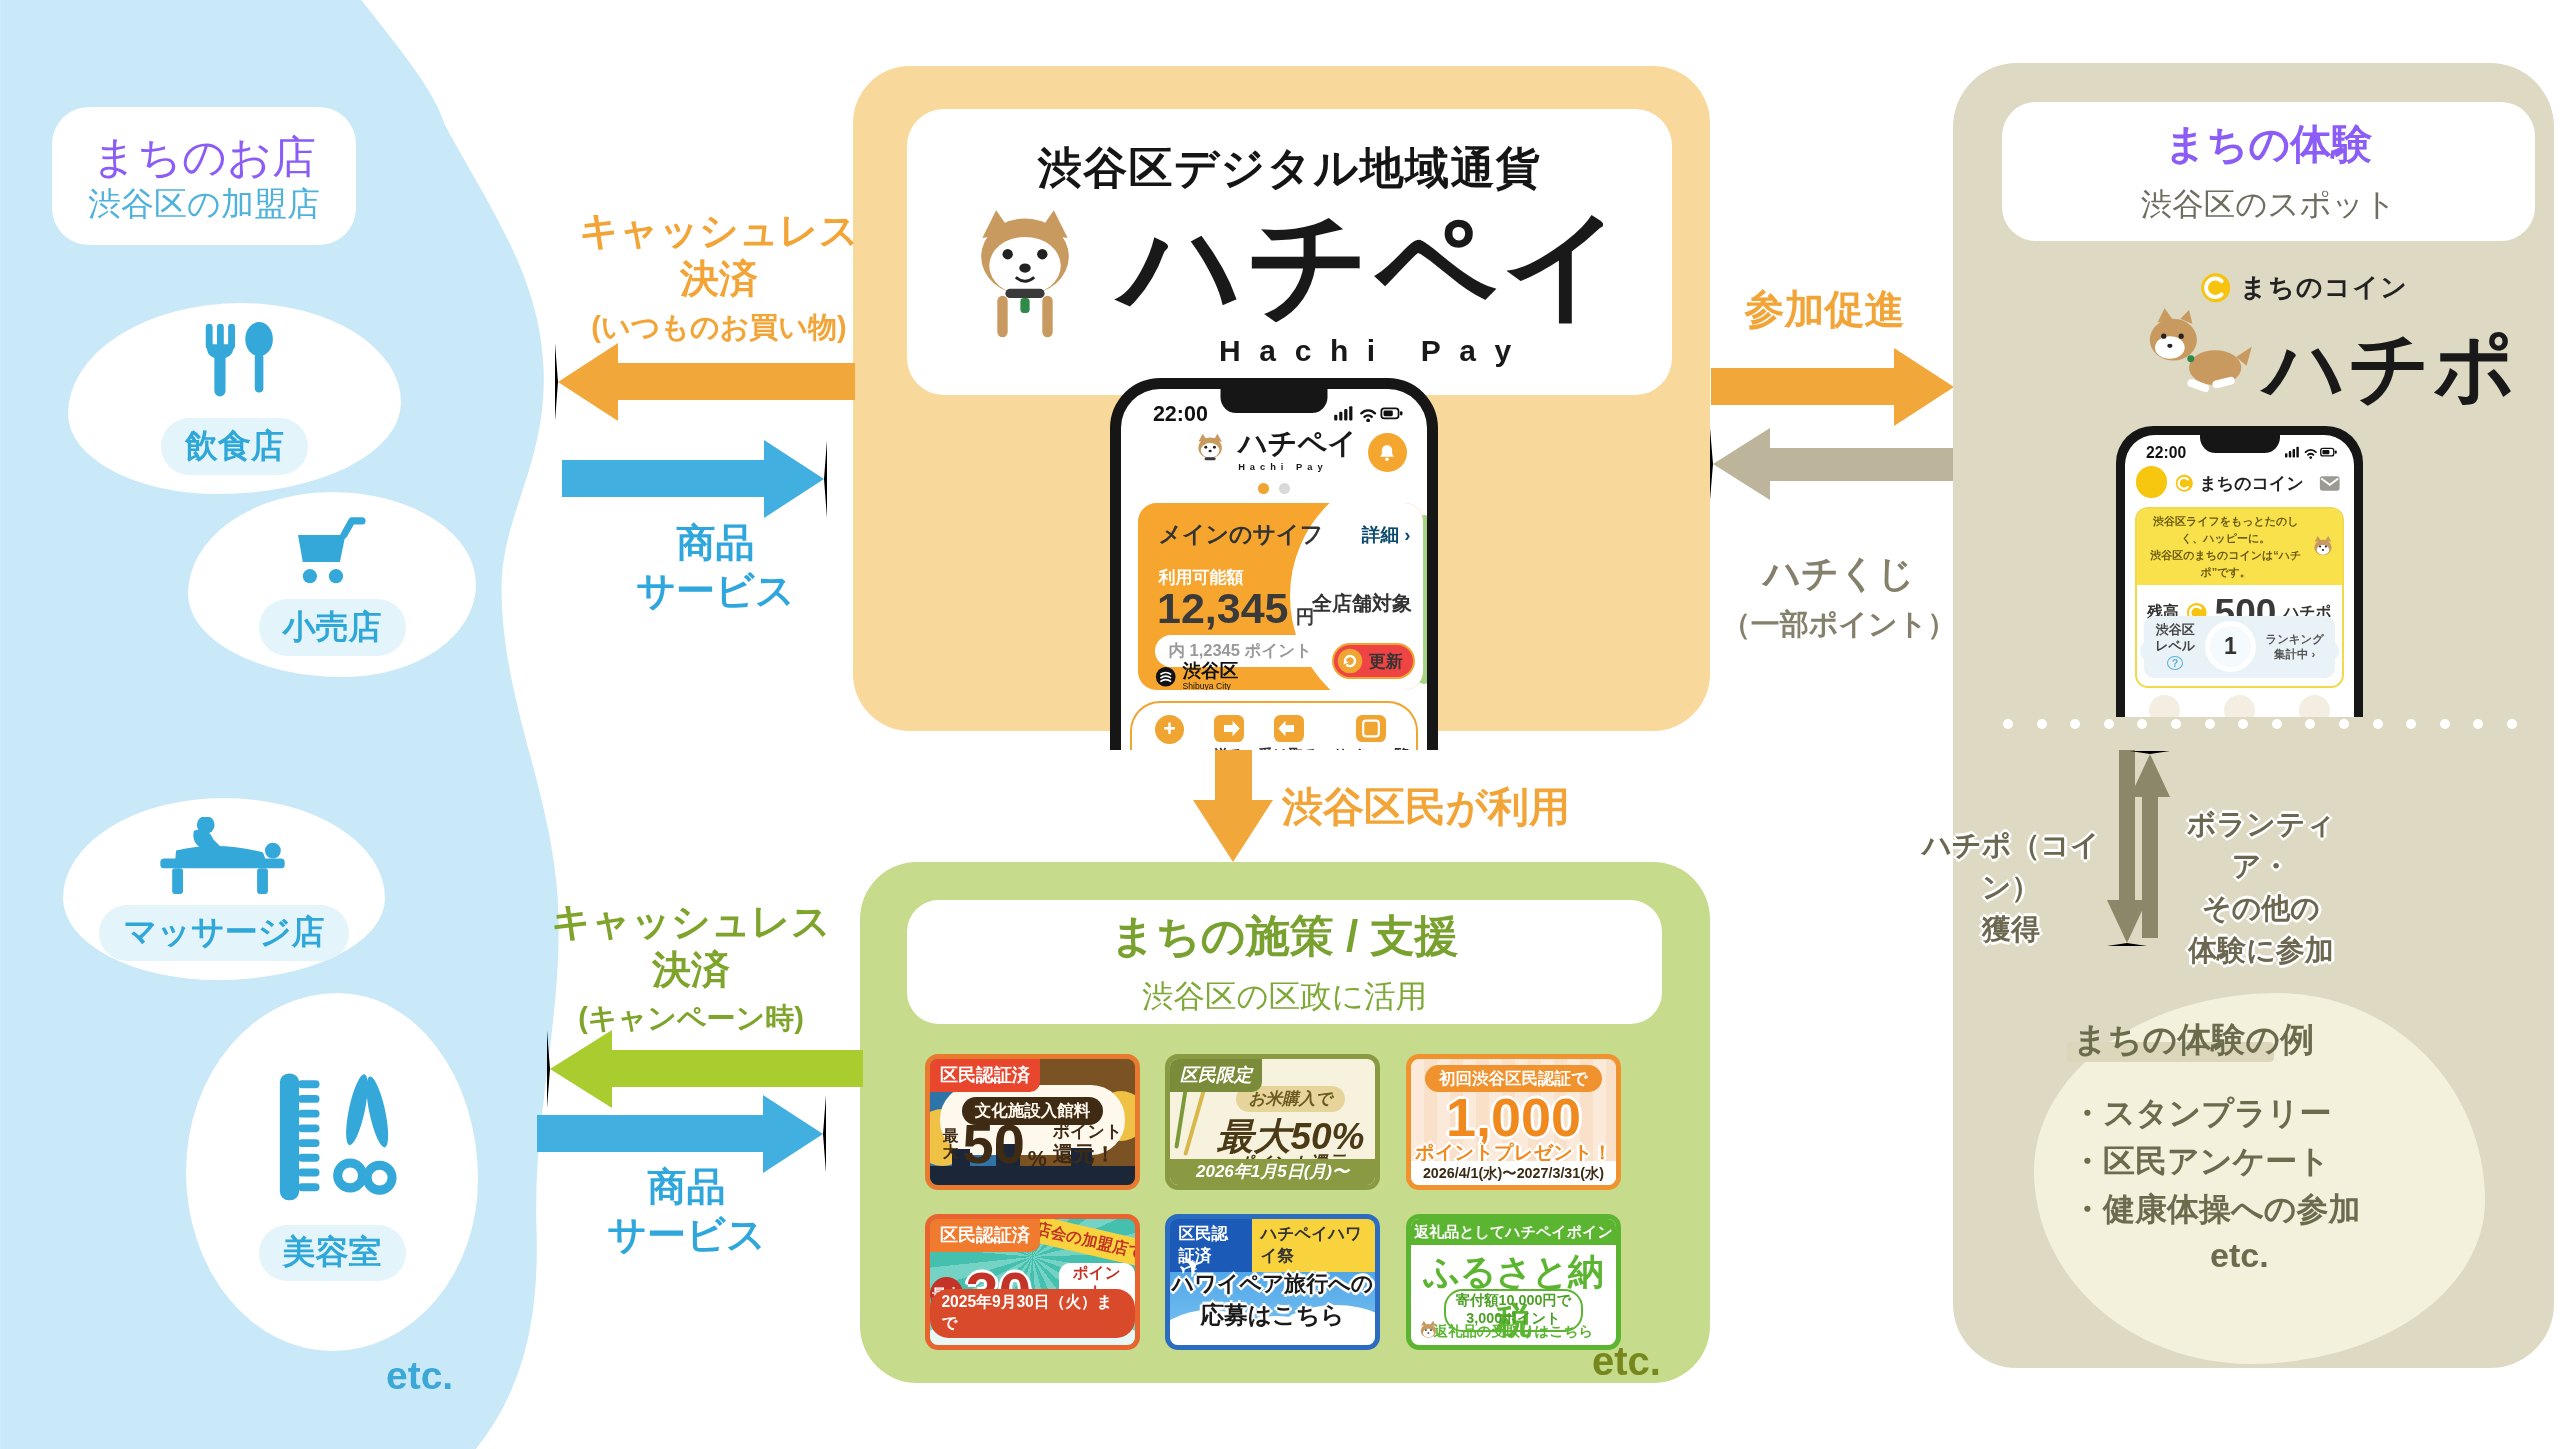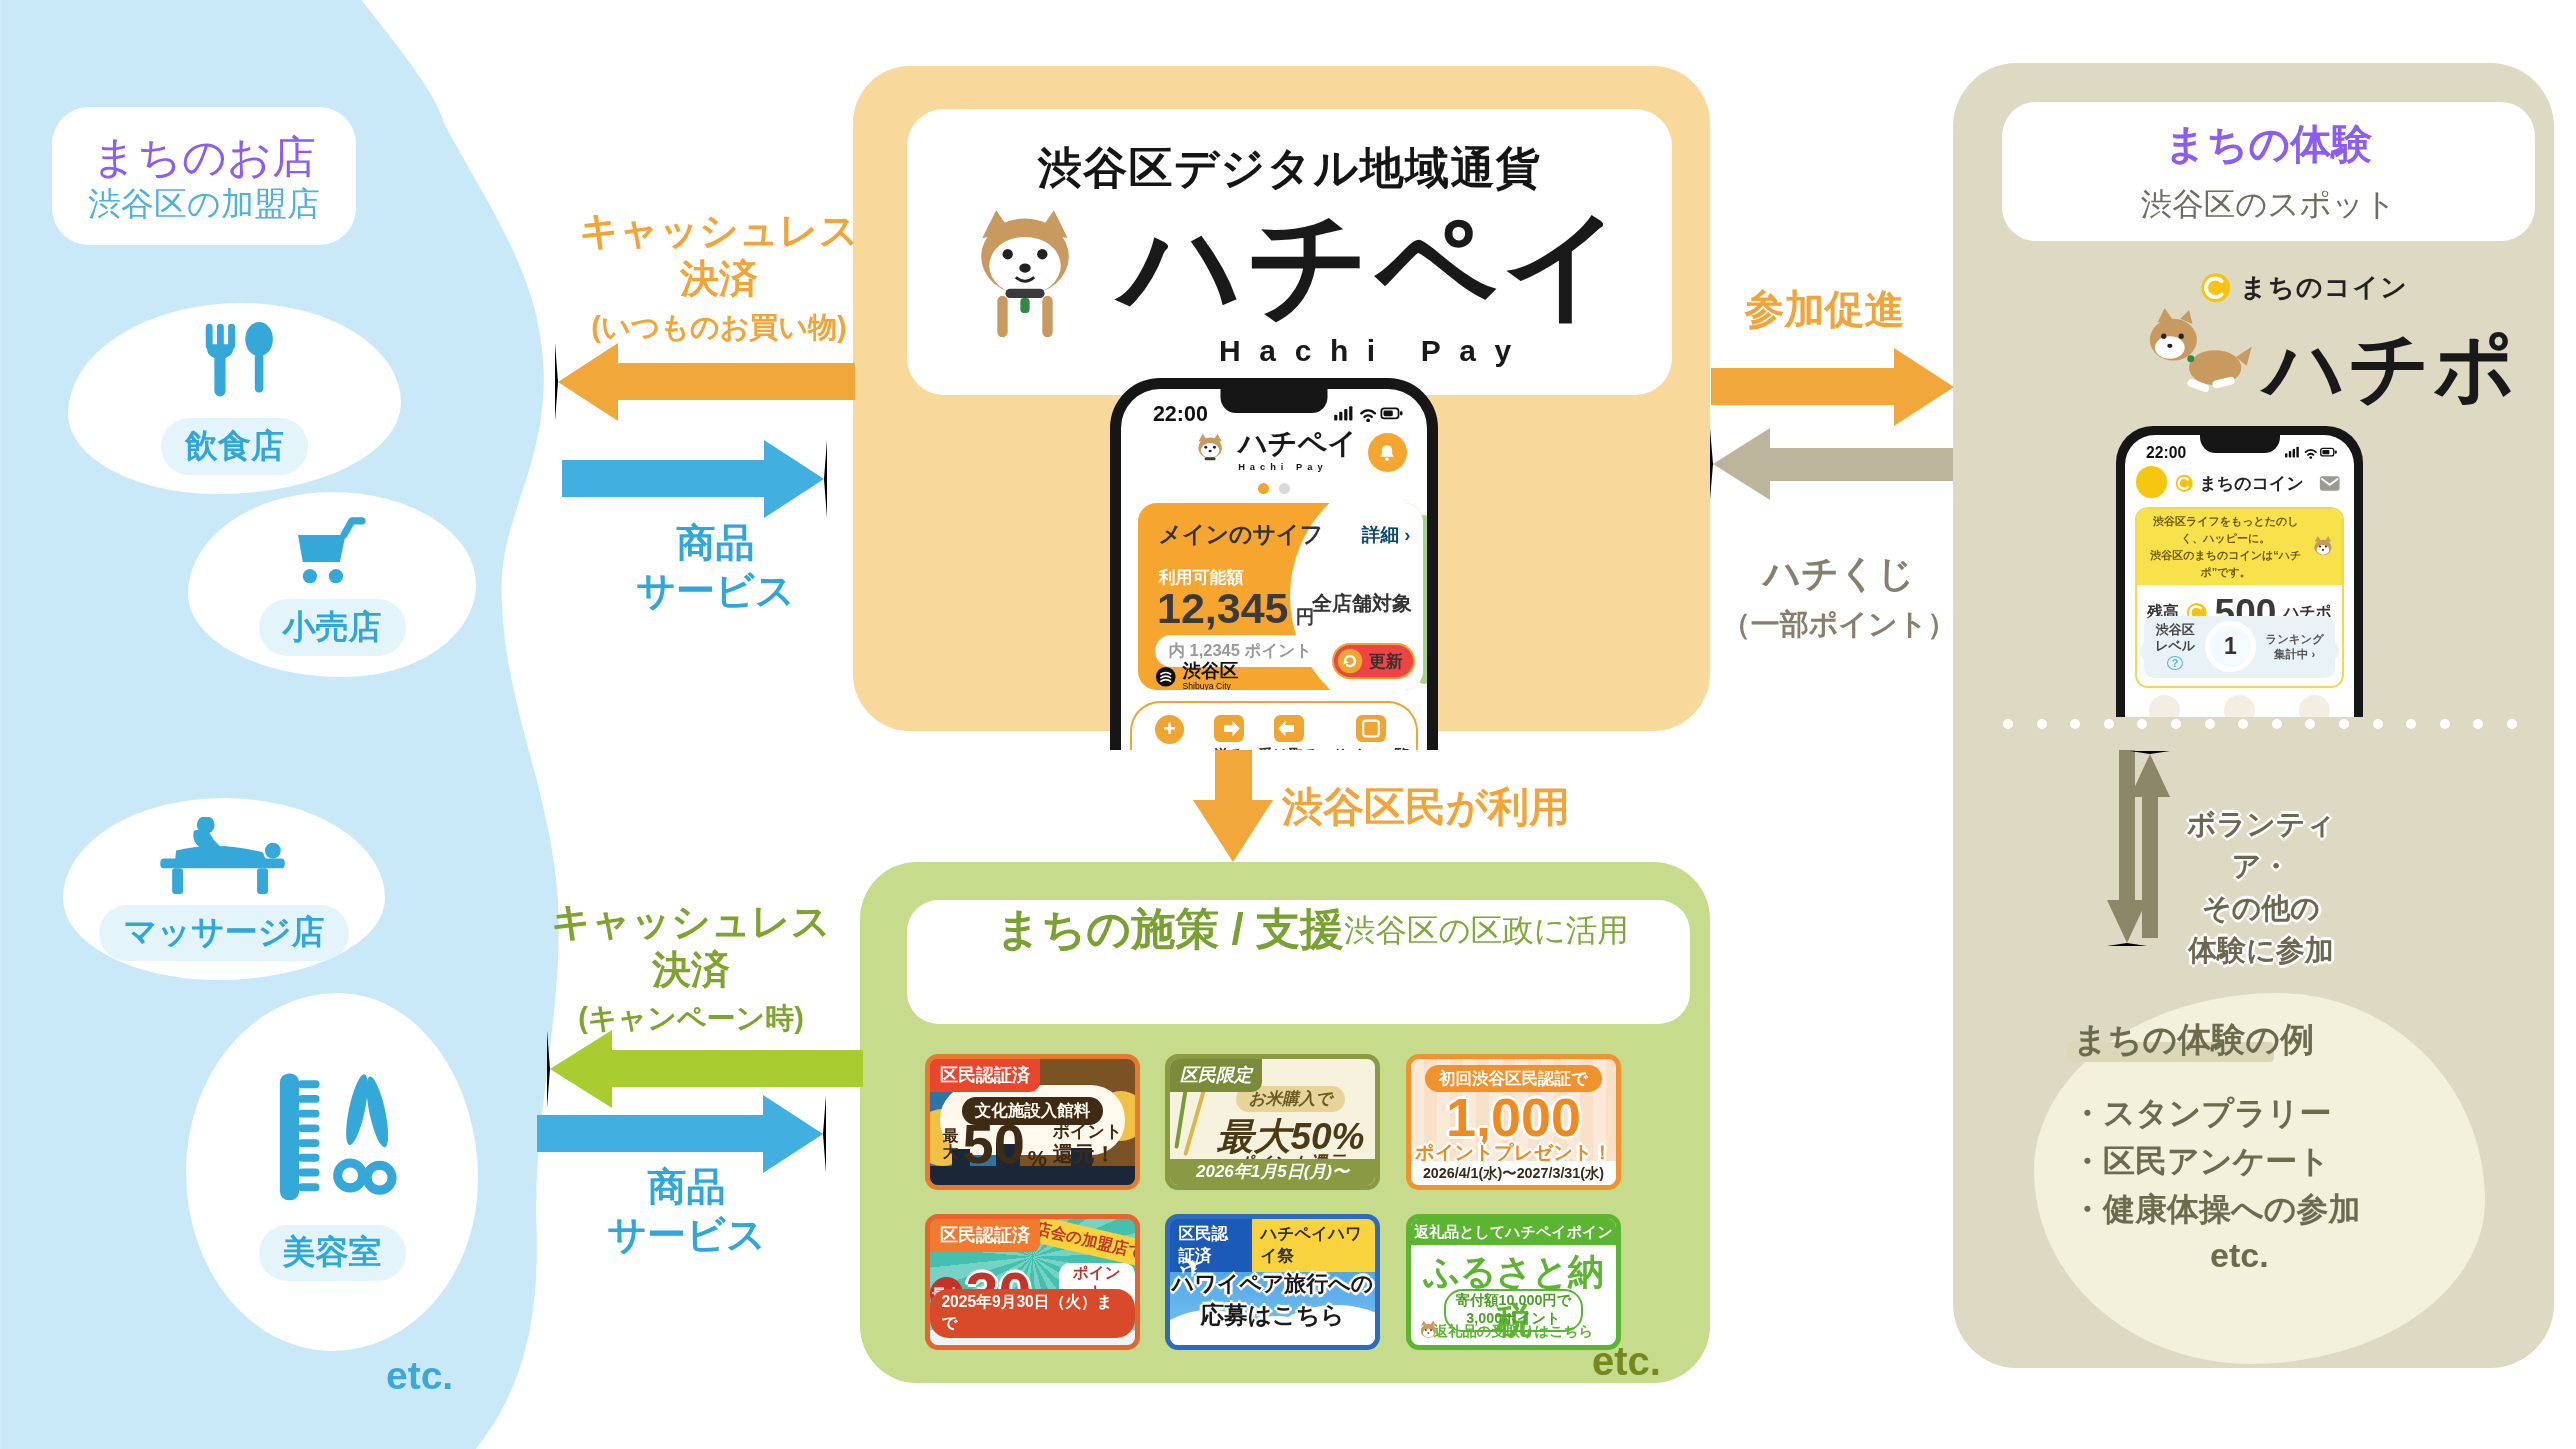--- a/index.html
+++ b/index.html
@@ -346,21 +346,21 @@
     <div class="lbl-taupe2">（一部ポイント）</div>
   </div>
 
   <div class="abs" style="left:1193px;top:750px;width:80px;">
     <div style="width:37px;height:50px;background:#F2A73B;margin:0 auto;"></div>
     <div class="tri" style="border-left:40px solid transparent;border-right:40px solid transparent;border-top:62px solid #F2A73B;"></div>
   </div>
   <div class="abs lbl-citizen" style="left:1282px;top:780px;">渋谷区民が利用</div>
 
   <div class="abs panel-green" style="left:860px;top:862px;width:850px;height:521px;"></div>
-  <div class="abs white-box ctr" style="left:907px;top:900px;width:755px;height:124px;display:flex;flex-direction:row;justify-content:center;border-radius:31.5px;padding-left:28px;">
+  <div class="abs white-box ctr" style="left:907px;top:900px;width:755px;height:124px;display:flex;flex-direction:column;justify-content:center;border-radius:31.5px;">
     <div class="green-title">まちの施策 / 支援</div>
     <div class="green-sub">渋谷区の区政に活用</div>
   </div>
 
   <div class="banner" style="left:925px;top:1054px;border:5px solid #E87A2F;background:linear-gradient(105deg,#2E74A8 44%,#7A5224 44%);">
     <div class="abs" style="left:-15.7px;bottom:18.6px;width:57px;height:57px;border-radius:50%;background:#EFC145;"></div>
     <div class="abs" style="right:-11.4px;top:31.5px;width:50px;height:50px;border-radius:50%;background:#EFC145;"></div>
     <div class="abs" style="left:10px;right:10px;top:26px;height:70px;background:#FFF8EC;border-radius:34px;"></div>
     <div class="abs" style="left:0;right:0;bottom:0;height:18.6px;background:#1B2738;"></div>
     <div class="abs" style="left:21.5px;bottom:14.3px;width:18.6px;height:21.5px;background:#1B2738;"></div>
@@ -618,20 +618,23 @@
   </div>
 
   <div class="abs" style="left:2107px;top:750px;width:40px;">
     <div style="width:15.7px;height:150px;background:#8D8769;margin:0 auto;"></div>
     <div class="tri" style="border-left:20px solid transparent;border-right:20px solid transparent;border-top:43px solid #8D8769;"></div>
   </div>
   <div class="abs" style="left:2130px;top:751px;width:40px;">
     <div class="tri" style="border-left:20px solid transparent;border-right:20px solid transparent;border-bottom:43px solid #8D8769;"></div>
     <div style="width:15.7px;height:141px;background:#8D8769;margin:0 auto;"></div>
   </div>
+  <div class="abs ctr lbl-olive outline-w" style="left:1911px;top:824px;width:200px;">
+    <span>ハチポ（コイン）</span><br><span>獲得</span>
+  </div>
   <div class="abs ctr lbl-olive outline-w" style="left:2168px;top:803px;width:186px;">
     <span>ボランティア・</span><br><span>その他の</span><br><span>体験に参加</span>
   </div>
 
   <div class="abs cream-blob" style="left:2034px;top:993px;width:451px;height:371px;border-radius:54% 46% 52% 48% / 48% 56% 44% 52%;"></div>
   <div class="abs ex-bar" style="left:2067px;top:1042px;width:207px;"></div>
   <div class="abs ex-title" style="left:2073px;top:1017px;">まちの体験の例</div>
   <div class="abs" style="left:2071px;top:1089px;">
     <div class="ex-item">・スタンプラリー</div>
     <div class="ex-item">・区民アンケート</div>

